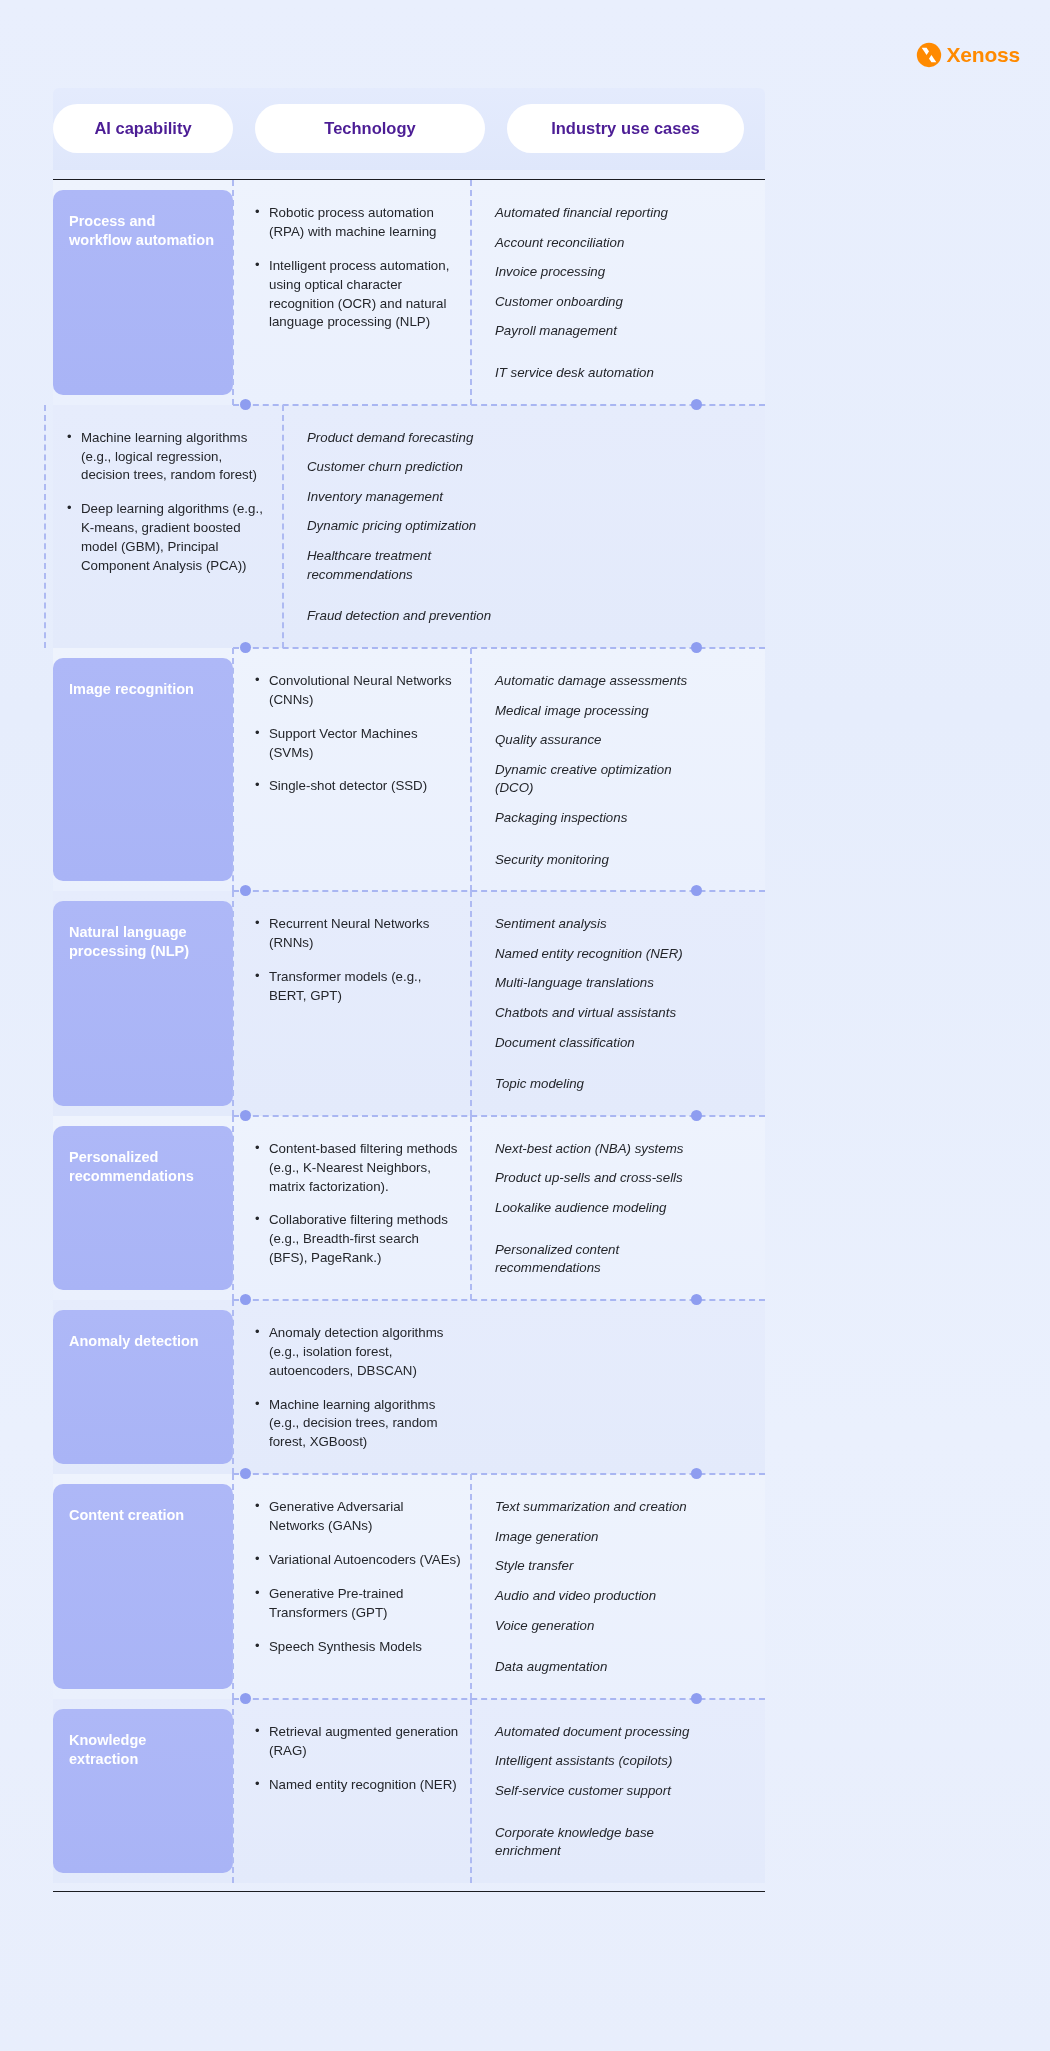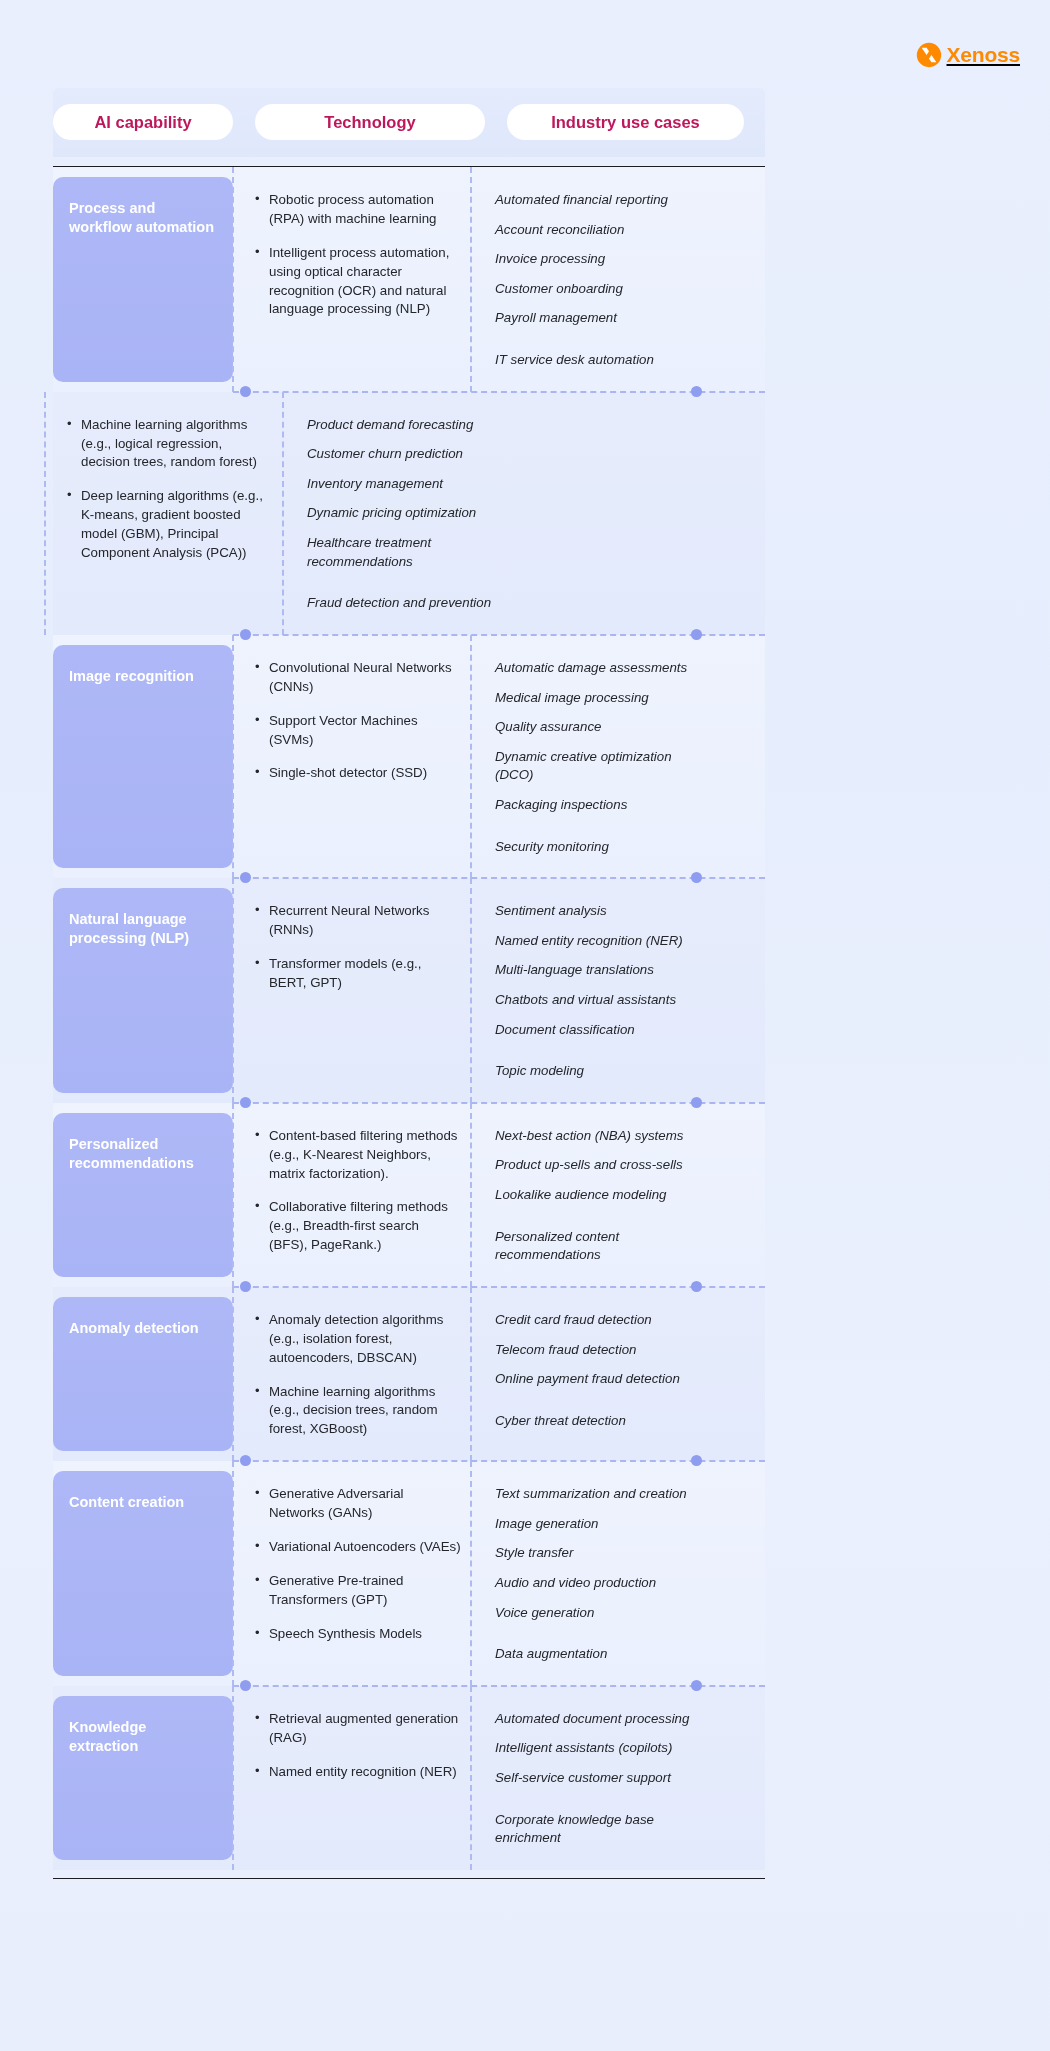--- a/index.html
+++ b/index.html
@@ -16,21 +16,20 @@
   }
 
   
   .logo-bar {
     position: absolute;
     top: 42px;
     right: 30px;
     display: flex;
     align-items: center;
     gap: 5px;
-    text-decoration: underline;
   }
   .logo-mark { width: 26px; height: 26px; display: block; }
   .logo-text {
     font-size: 21px;
     font-weight: bold;
     color: #ff8a00;
     letter-spacing: -0.2px;
   }
 
   
@@ -45,27 +44,27 @@
   .head-row {
     display: flex;
     gap: 22px;
     background: linear-gradient(180deg, #e4ebfd 0%, #dfe7fb 100%);
     padding: 16px 0 17px 0;
     border-radius: 6px 6px 0 0;
   }
   .head-pill {
     background: #ffffff;
     border-radius: 30px;
-    height: 36px;
+    height: 49px;
     display: flex;
     align-items: center;
     justify-content: center;
     font-size: 16.5px;
     font-weight: bold;
-    color: #be185d;
+    color: #4c1d95;
   }
   .col-a { width: 180px; flex: 0 0 180px; }
   .col-b { width: 230px; flex: 0 0 230px; }
   .col-c { width: 237px; flex: 0 0 237px; }
 
   .head-rule {
     border-top: 1.6px solid #1b1d22;
     margin: 9px 0 0 0;
   }
 
@@ -305,28 +304,20 @@
       <div class="row shade-dark">
         <div class="cell-cap">
           <div class="cap-card">Anomaly detection</div>
         </div>
         <div class="cell-tech">
           <ul class="tech-list">
             <li>Anomaly detection algorithms (e.g., isolation forest, autoencoders, DBSCAN)</li>
             <li>Machine learning algorithms (e.g., decision trees, random forest, XGBoost)</li>
           </ul>
         </div>
-        <div class="cell-use">
-          <ul class="use-list">
-            <li>Credit card fraud detection</li>
-            <li>Telecom fraud detection</li>
-            <li>Online payment fraud detection</li>
-            <li>Cyber threat detection</li>
-          </ul>
-        </div>
       </div>
       <div class="row shade-light">
         <div class="cell-cap">
           <div class="cap-card">Content creation</div>
         </div>
         <div class="cell-tech">
           <ul class="tech-list">
             <li>Generative Adversarial Networks (GANs)</li>
             <li>Variational Autoencoders (VAEs)</li>
             <li>Generative Pre-trained Transformers (GPT)</li>

